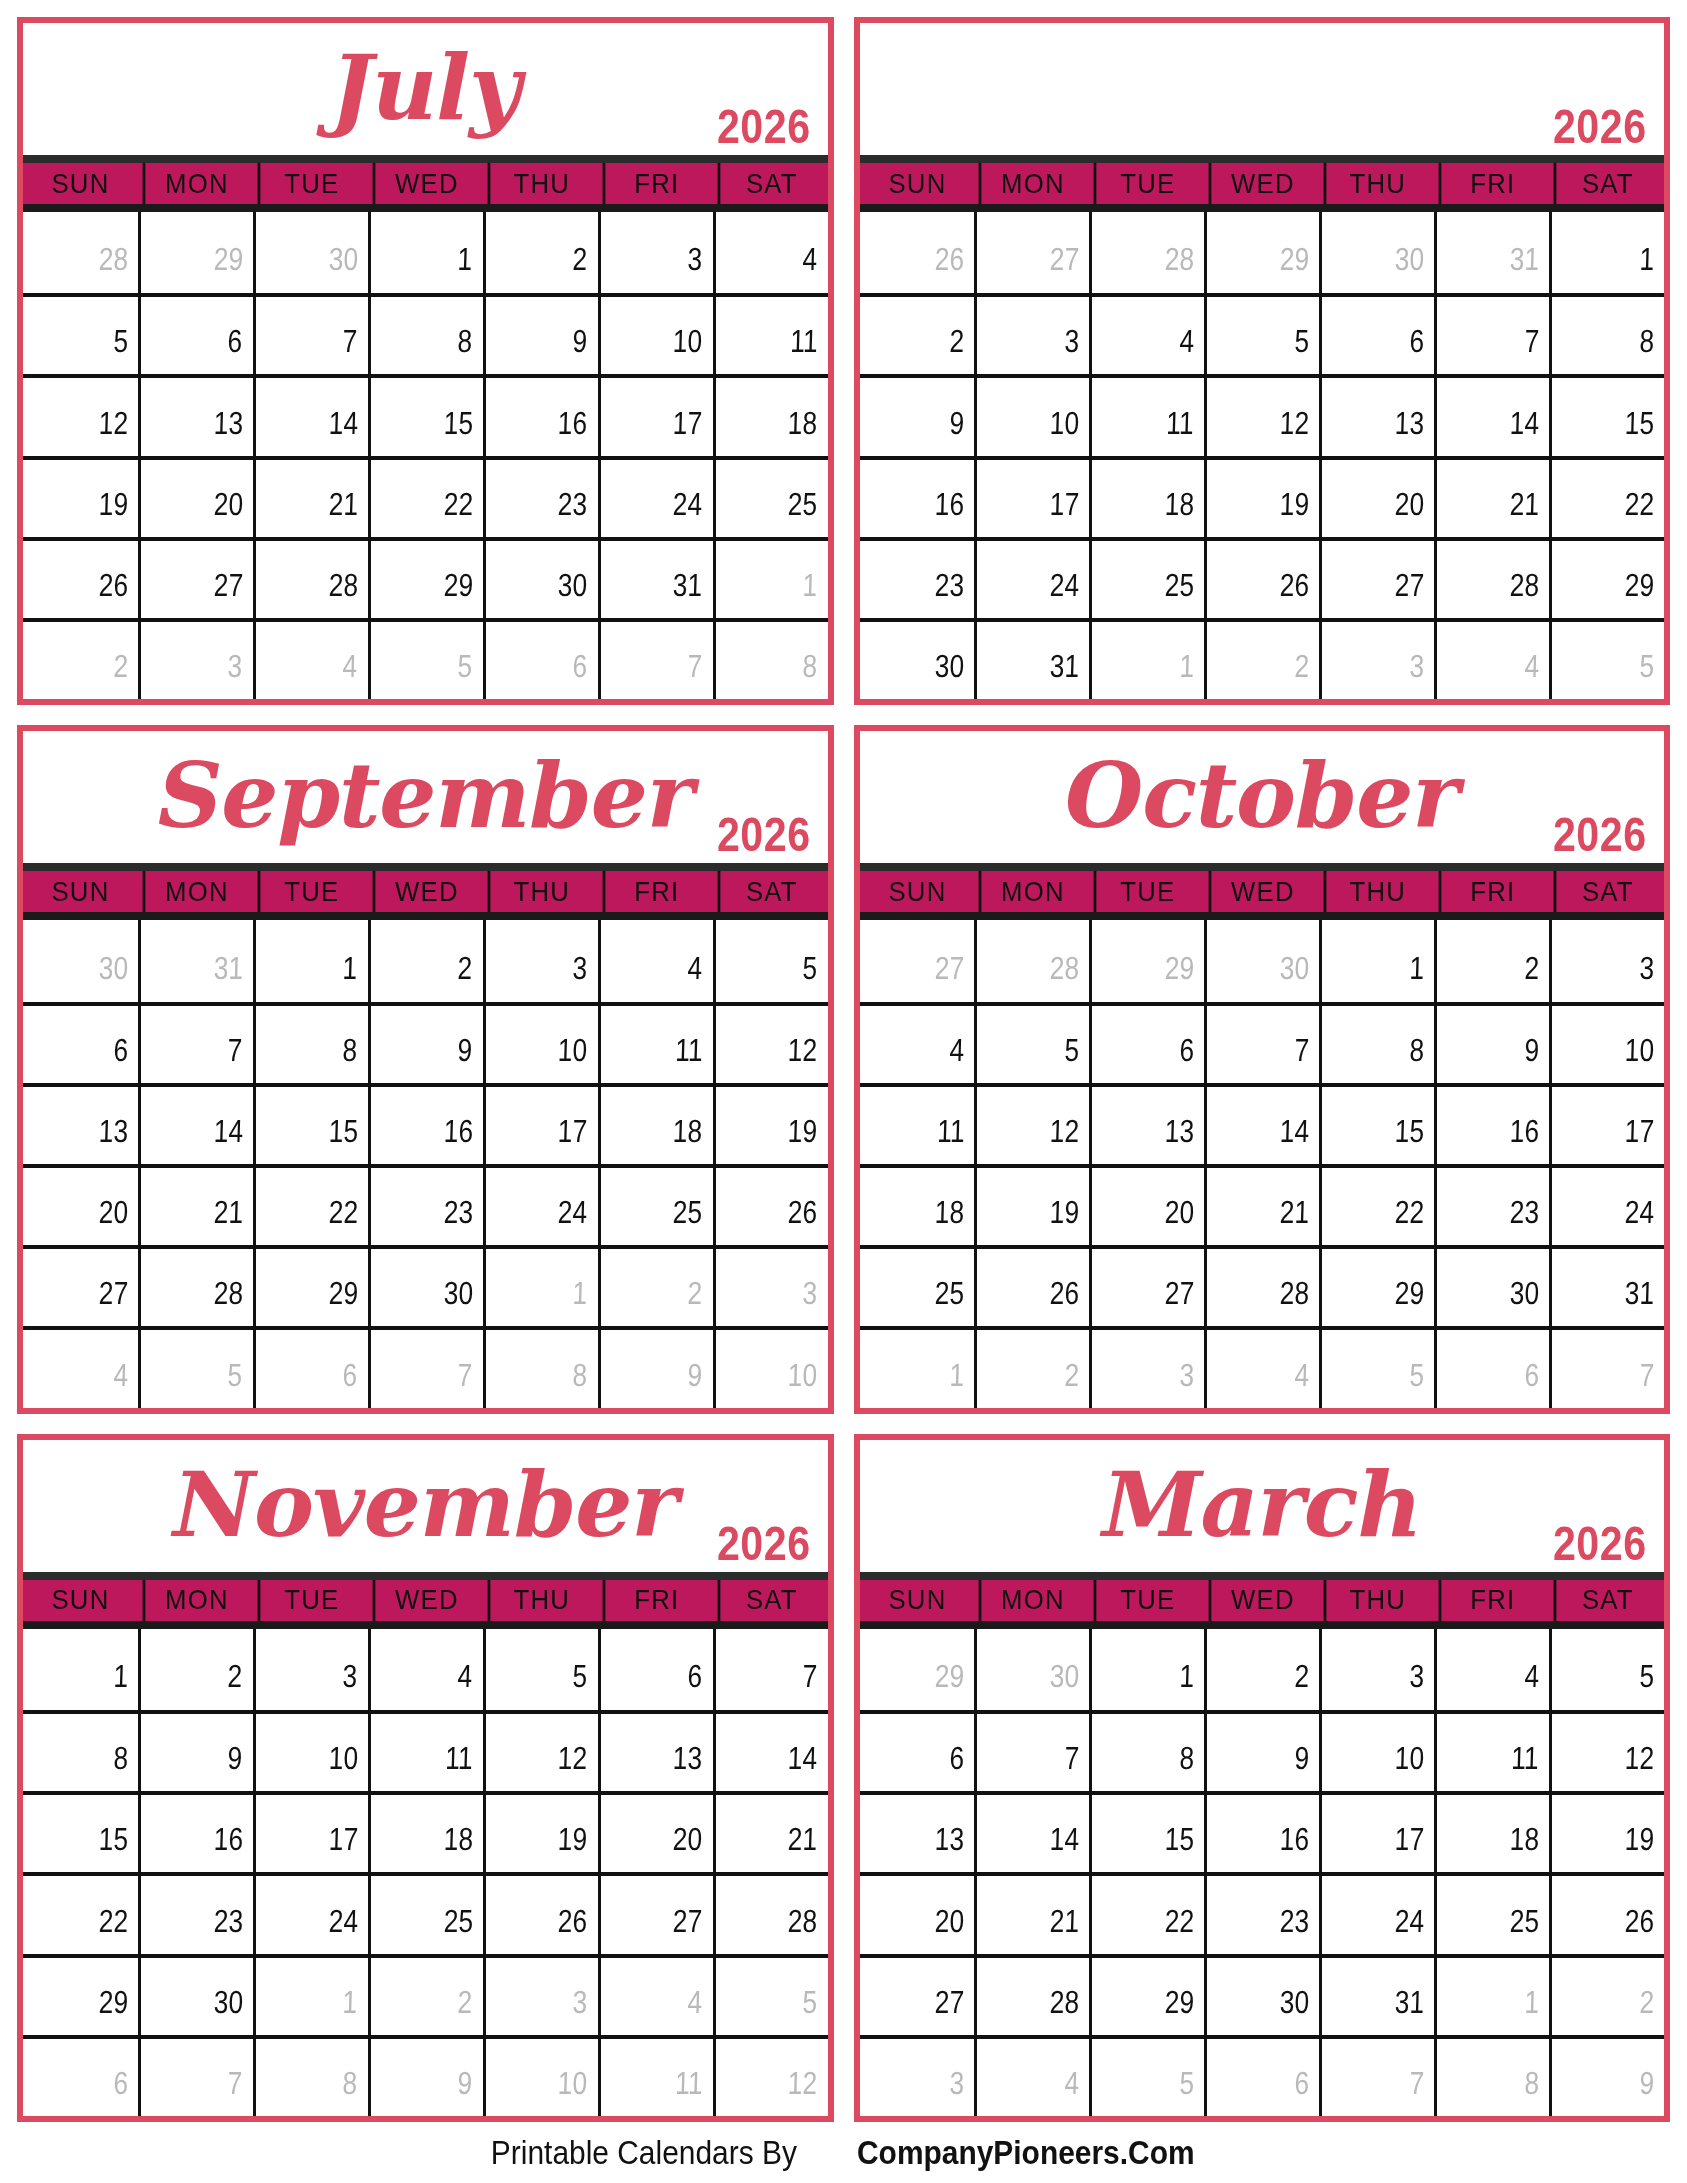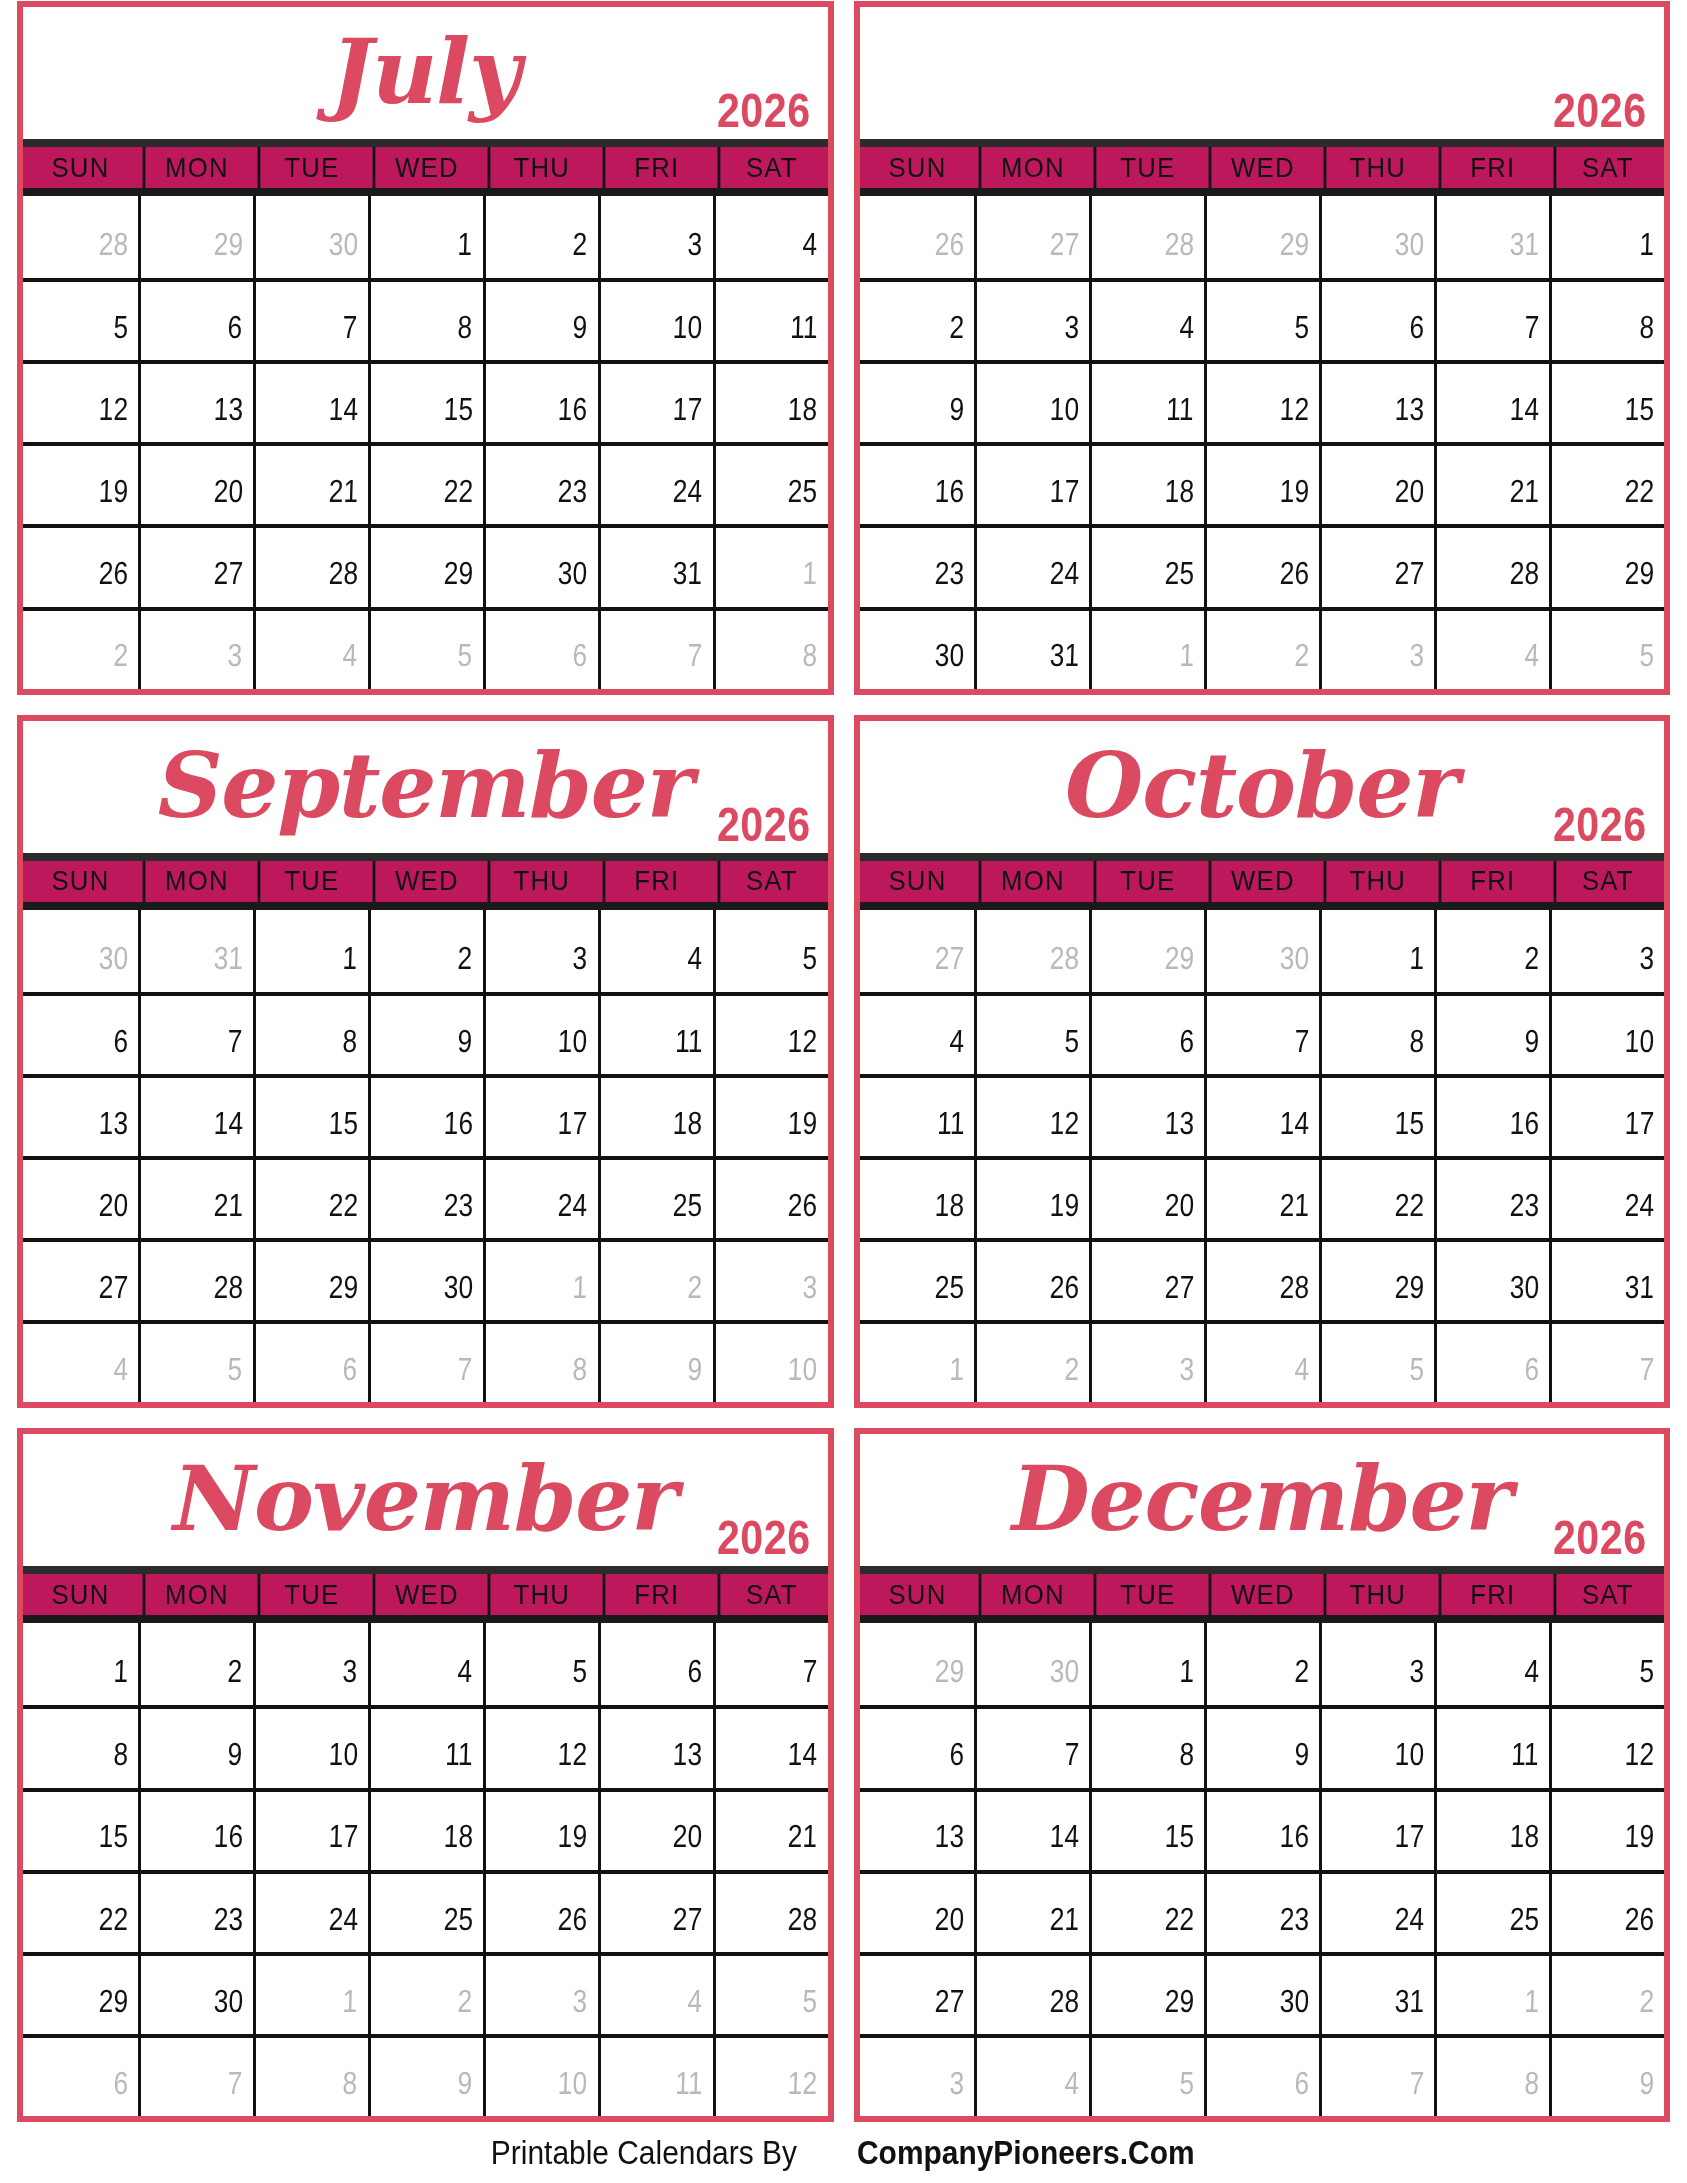--- a/index.html
+++ b/index.html
@@ -12,21 +12,21 @@
     width: 1687px;
     height: 2183px;
     font-family: "Liberation Sans", sans-serif;
     -webkit-font-smoothing: antialiased;
   }
 
   #page {
     width: 1687px;
     height: 2183px;
     box-sizing: border-box;
-    padding: 1px 17px 0 17px;
+    padding: 17px 17px 0 17px;
     display: flex;
     flex-direction: column;
   }
 
   
   .months-grid {
     display: grid;
     grid-template-columns: 1fr 1fr;
     grid-template-rows: 1fr 1fr 1fr;
     column-gap: 20px;
@@ -880,21 +880,21 @@
           <div class="day-cell">
             <span class="day-num muted">11</span>
           </div>
           <div class="day-cell">
             <span class="day-num muted">12</span>
           </div>
         </div>
       </div>
       <div class="month-panel">
         <div class="month-head">
-          <div class="month-name">December</div>
+          <div class="month-name">March</div>
           <div class="month-year">2026</div>
         </div>
         <div class="dow-row">
           <div class="dow-cell">SUN</div>
           <div class="dow-cell">MON</div>
           <div class="dow-cell">TUE</div>
           <div class="dow-cell">WED</div>
           <div class="dow-cell">THU</div>
           <div class="dow-cell">FRI</div>
           <div class="dow-cell">SAT</div>

